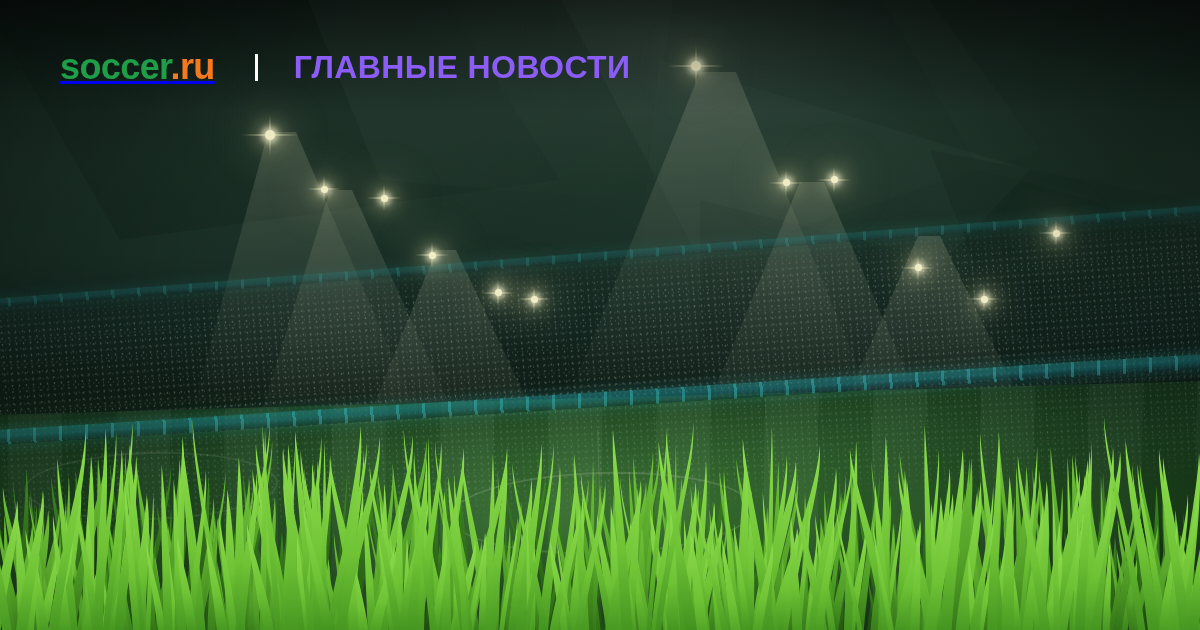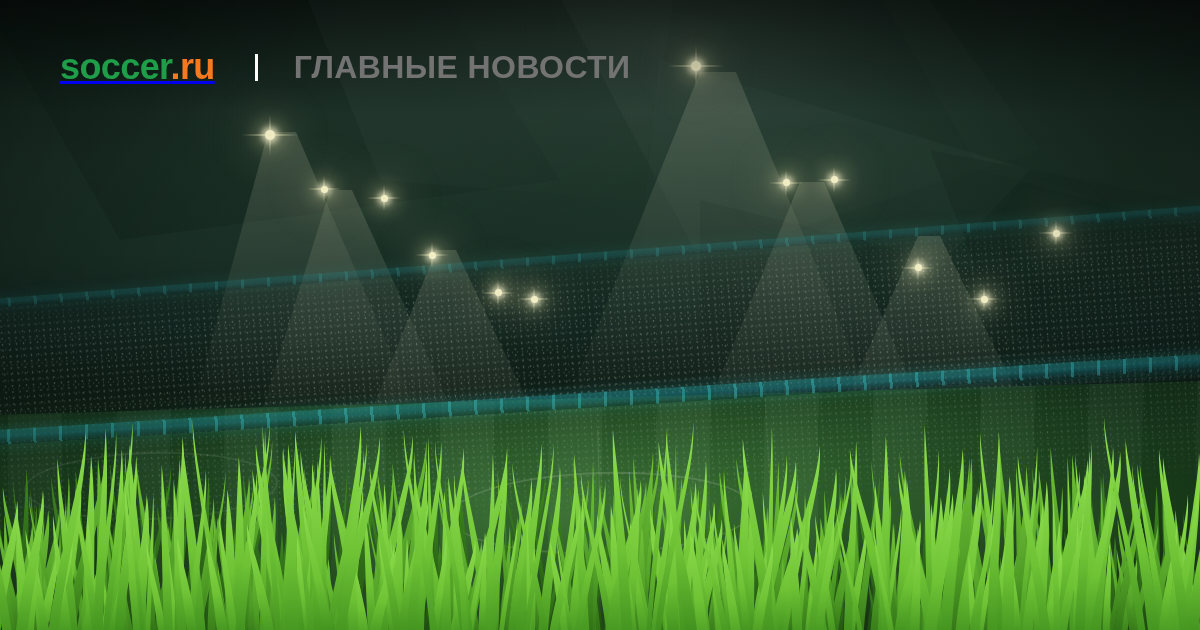--- a/index.html
+++ b/index.html
@@ -259,21 +259,21 @@
   .divider {
     display: inline-block;
     width: 3px;
     height: 27px;
     background: #ffffff;
     margin: 0 20px 0 24px;
     flex: none;
   }
 
   .kicker {
-    color: #737373;
+    color: #8b5cf6;
     font-size: 32px;
     font-weight: bold;
     letter-spacing: 0.4px;
     line-height: 1;
   }
 
   .headline {
     position: absolute;
     left: 60px;
     top: 249px;

